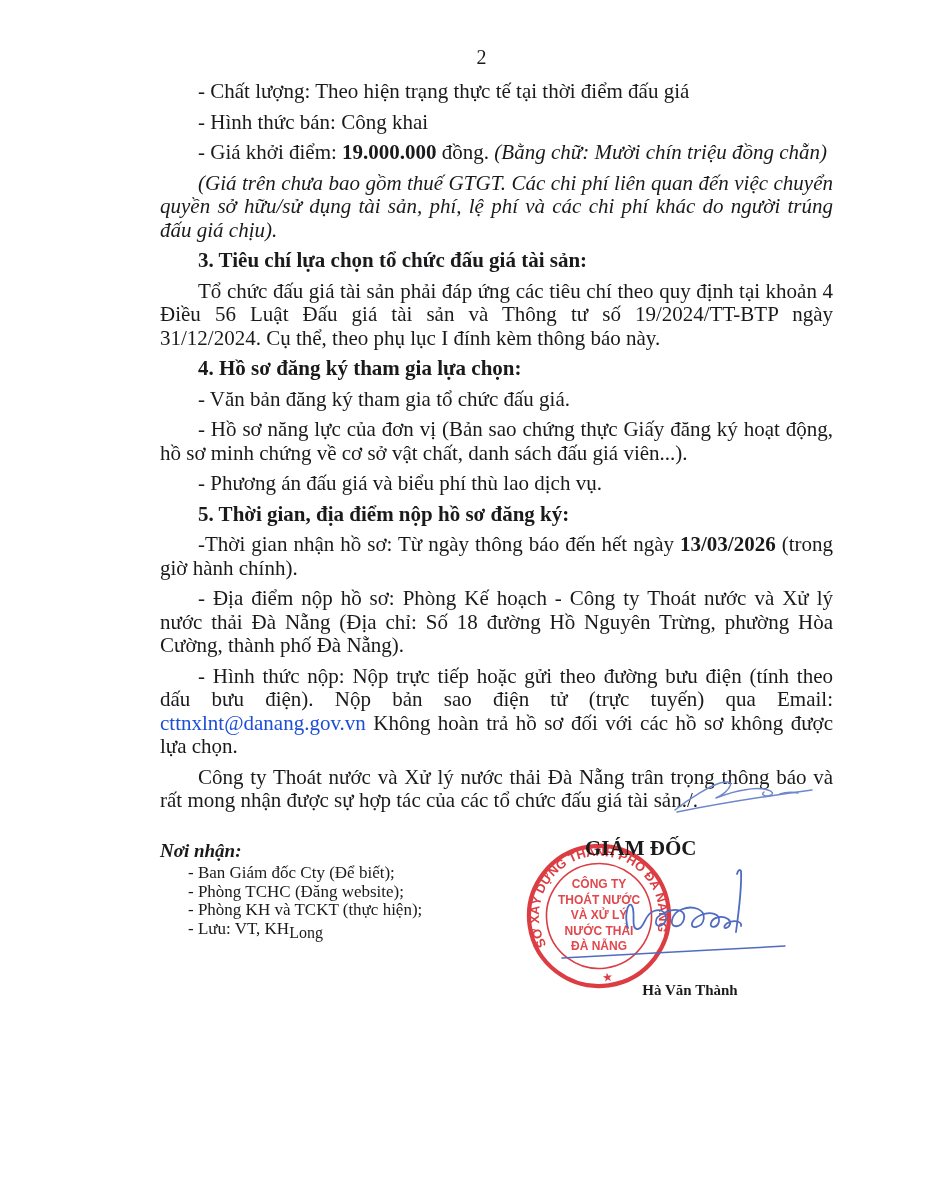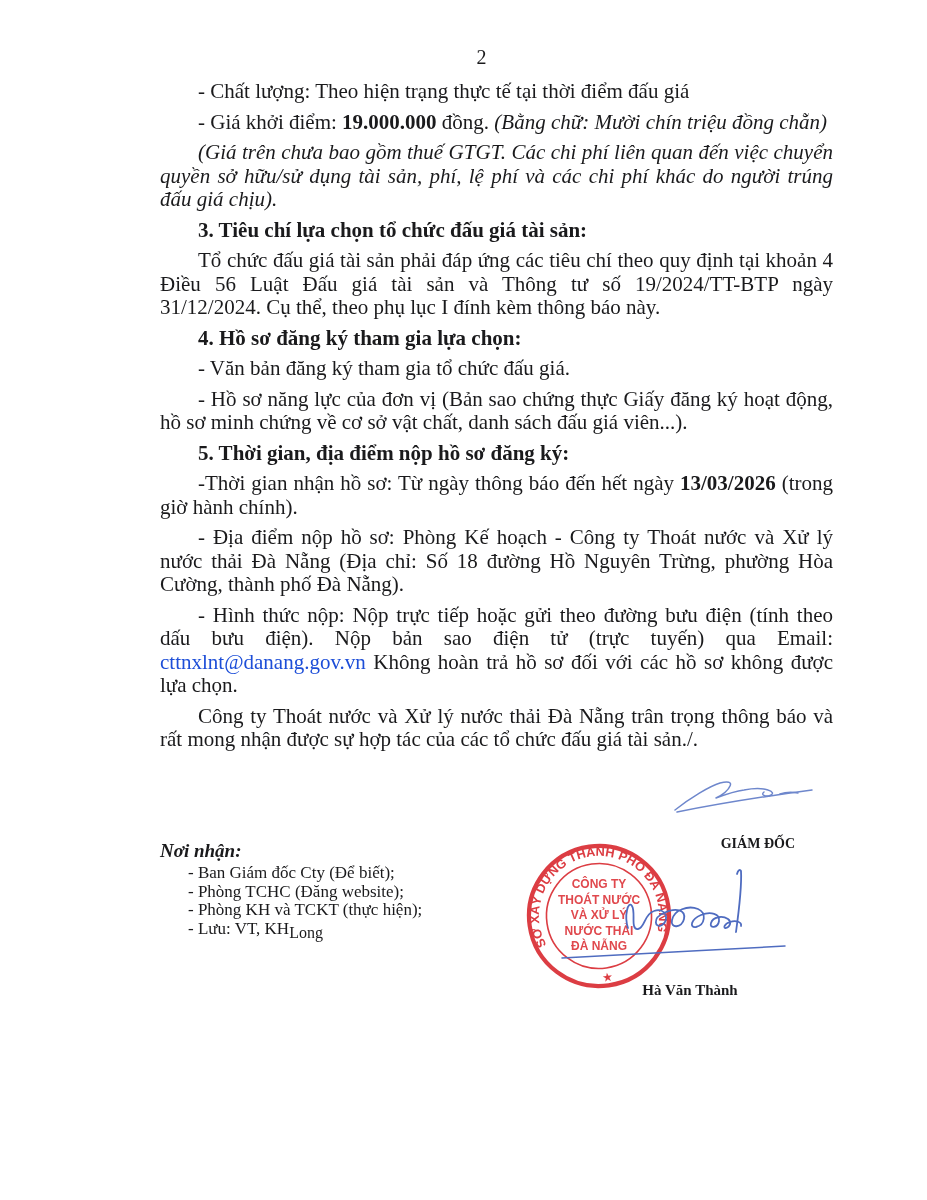--- a/index.html
+++ b/index.html
@@ -37,48 +37,50 @@
     font-weight:bold;font-style:italic;font-size:19px;line-height:20px;margin-bottom:3px;
   }
   .recipients .item{
     font-size:17px;line-height:18.6px;margin-left:28px;
   }
   .recipients sub{
     font-size:16px;line-height:0;vertical-align:-4px;
   }
   .sig-title{
     position:absolute;left:585px;top:836px;width:210px;
-    text-align:right;font-weight:bold;font-size:14px;z-index:6;
+    text-align:left;font-weight:bold;font-size:21px;z-index:6;
   }
   .sig-name{
     position:absolute;left:585px;top:982px;width:210px;
     text-align:center;font-weight:bold;font-size:15px;z-index:6;
   }
   .stamp-svg{position:absolute;left:524px;top:841px;z-index:3;}
   .signature-svg{position:absolute;left:552px;top:858px;z-index:5;}
   .paraph-svg{position:absolute;left:662px;top:772px;z-index:5;}
 </style>
 </head>
 <body>
 
 <div class="page">
 
   <div class="page-number">2</div>
 
   <div class="doc-body">
     <p>- Chất lượng: Theo hiện trạng thực tế tại thời điểm đấu giá</p>
+    <p>- Hình thức bán: Công khai</p>
     <p><span>- Giá khởi điểm: </span><span class="bold">19.000.000</span><span> đồng. </span><span class="italic">(Bằng chữ: Mười chín triệu đồng chẵn)</span></p>
     <p class="italic">(Giá trên chưa bao gồm thuế GTGT. Các chi phí liên quan đến việc chuyển quyền sở hữu/sử dụng tài sản, phí, lệ phí và các chi phí khác do người trúng đấu giá chịu).</p>
 
     <p class="heading">3. Tiêu chí lựa chọn tổ chức đấu giá tài sản:</p>
     <p>Tổ chức đấu giá tài sản phải đáp ứng các tiêu chí theo quy định tại khoản 4 Điều 56 Luật Đấu giá tài sản và Thông tư số 19/2024/TT-BTP ngày 31/12/2024. Cụ thể, theo phụ lục I đính kèm thông báo này.</p>
 
     <p class="heading">4. Hồ sơ đăng ký tham gia lựa chọn:</p>
     <p>- Văn bản đăng ký tham gia tổ chức đấu giá.</p>
     <p>- Hồ sơ năng lực của đơn vị (Bản sao chứng thực Giấy đăng ký hoạt động, hồ sơ minh chứng về cơ sở vật chất, danh sách đấu giá viên...).</p>
+    <p>- Phương án đấu giá và biểu phí thù lao dịch vụ.</p>
 
     <p class="heading">5. Thời gian, địa điểm nộp hồ sơ đăng ký:</p>
     <p><span>-Thời gian nhận hồ sơ: Từ ngày thông báo đến hết ngày </span><span class="bold">13/03/2026</span><span> (trong giờ hành chính).</span></p>
     <p>- Địa điểm nộp hồ sơ: Phòng Kế hoạch - Công ty Thoát nước và Xử lý nước thải Đà Nẵng (Địa chỉ: Số 18 đường Hồ Nguyên Trừng, phường Hòa Cường, thành phố Đà Nẵng).</p>
     <p><span>- Hình thức nộp: Nộp trực tiếp hoặc gửi theo đường bưu điện (tính theo dấu bưu điện). Nộp bản sao điện tử (trực tuyến) qua Email: </span><a class="email-link">cttnxlnt@danang.gov.vn</a><span> Không hoàn trả hồ sơ đối với các hồ sơ không được lựa chọn.</span></p>
 
     <p>Công ty Thoát nước và Xử lý nước thải Đà Nẵng trân trọng thông báo và rất mong nhận được sự hợp tác của các tổ chức đấu giá tài sản./.</p>
   </div>
 
   <div class="recipients">

